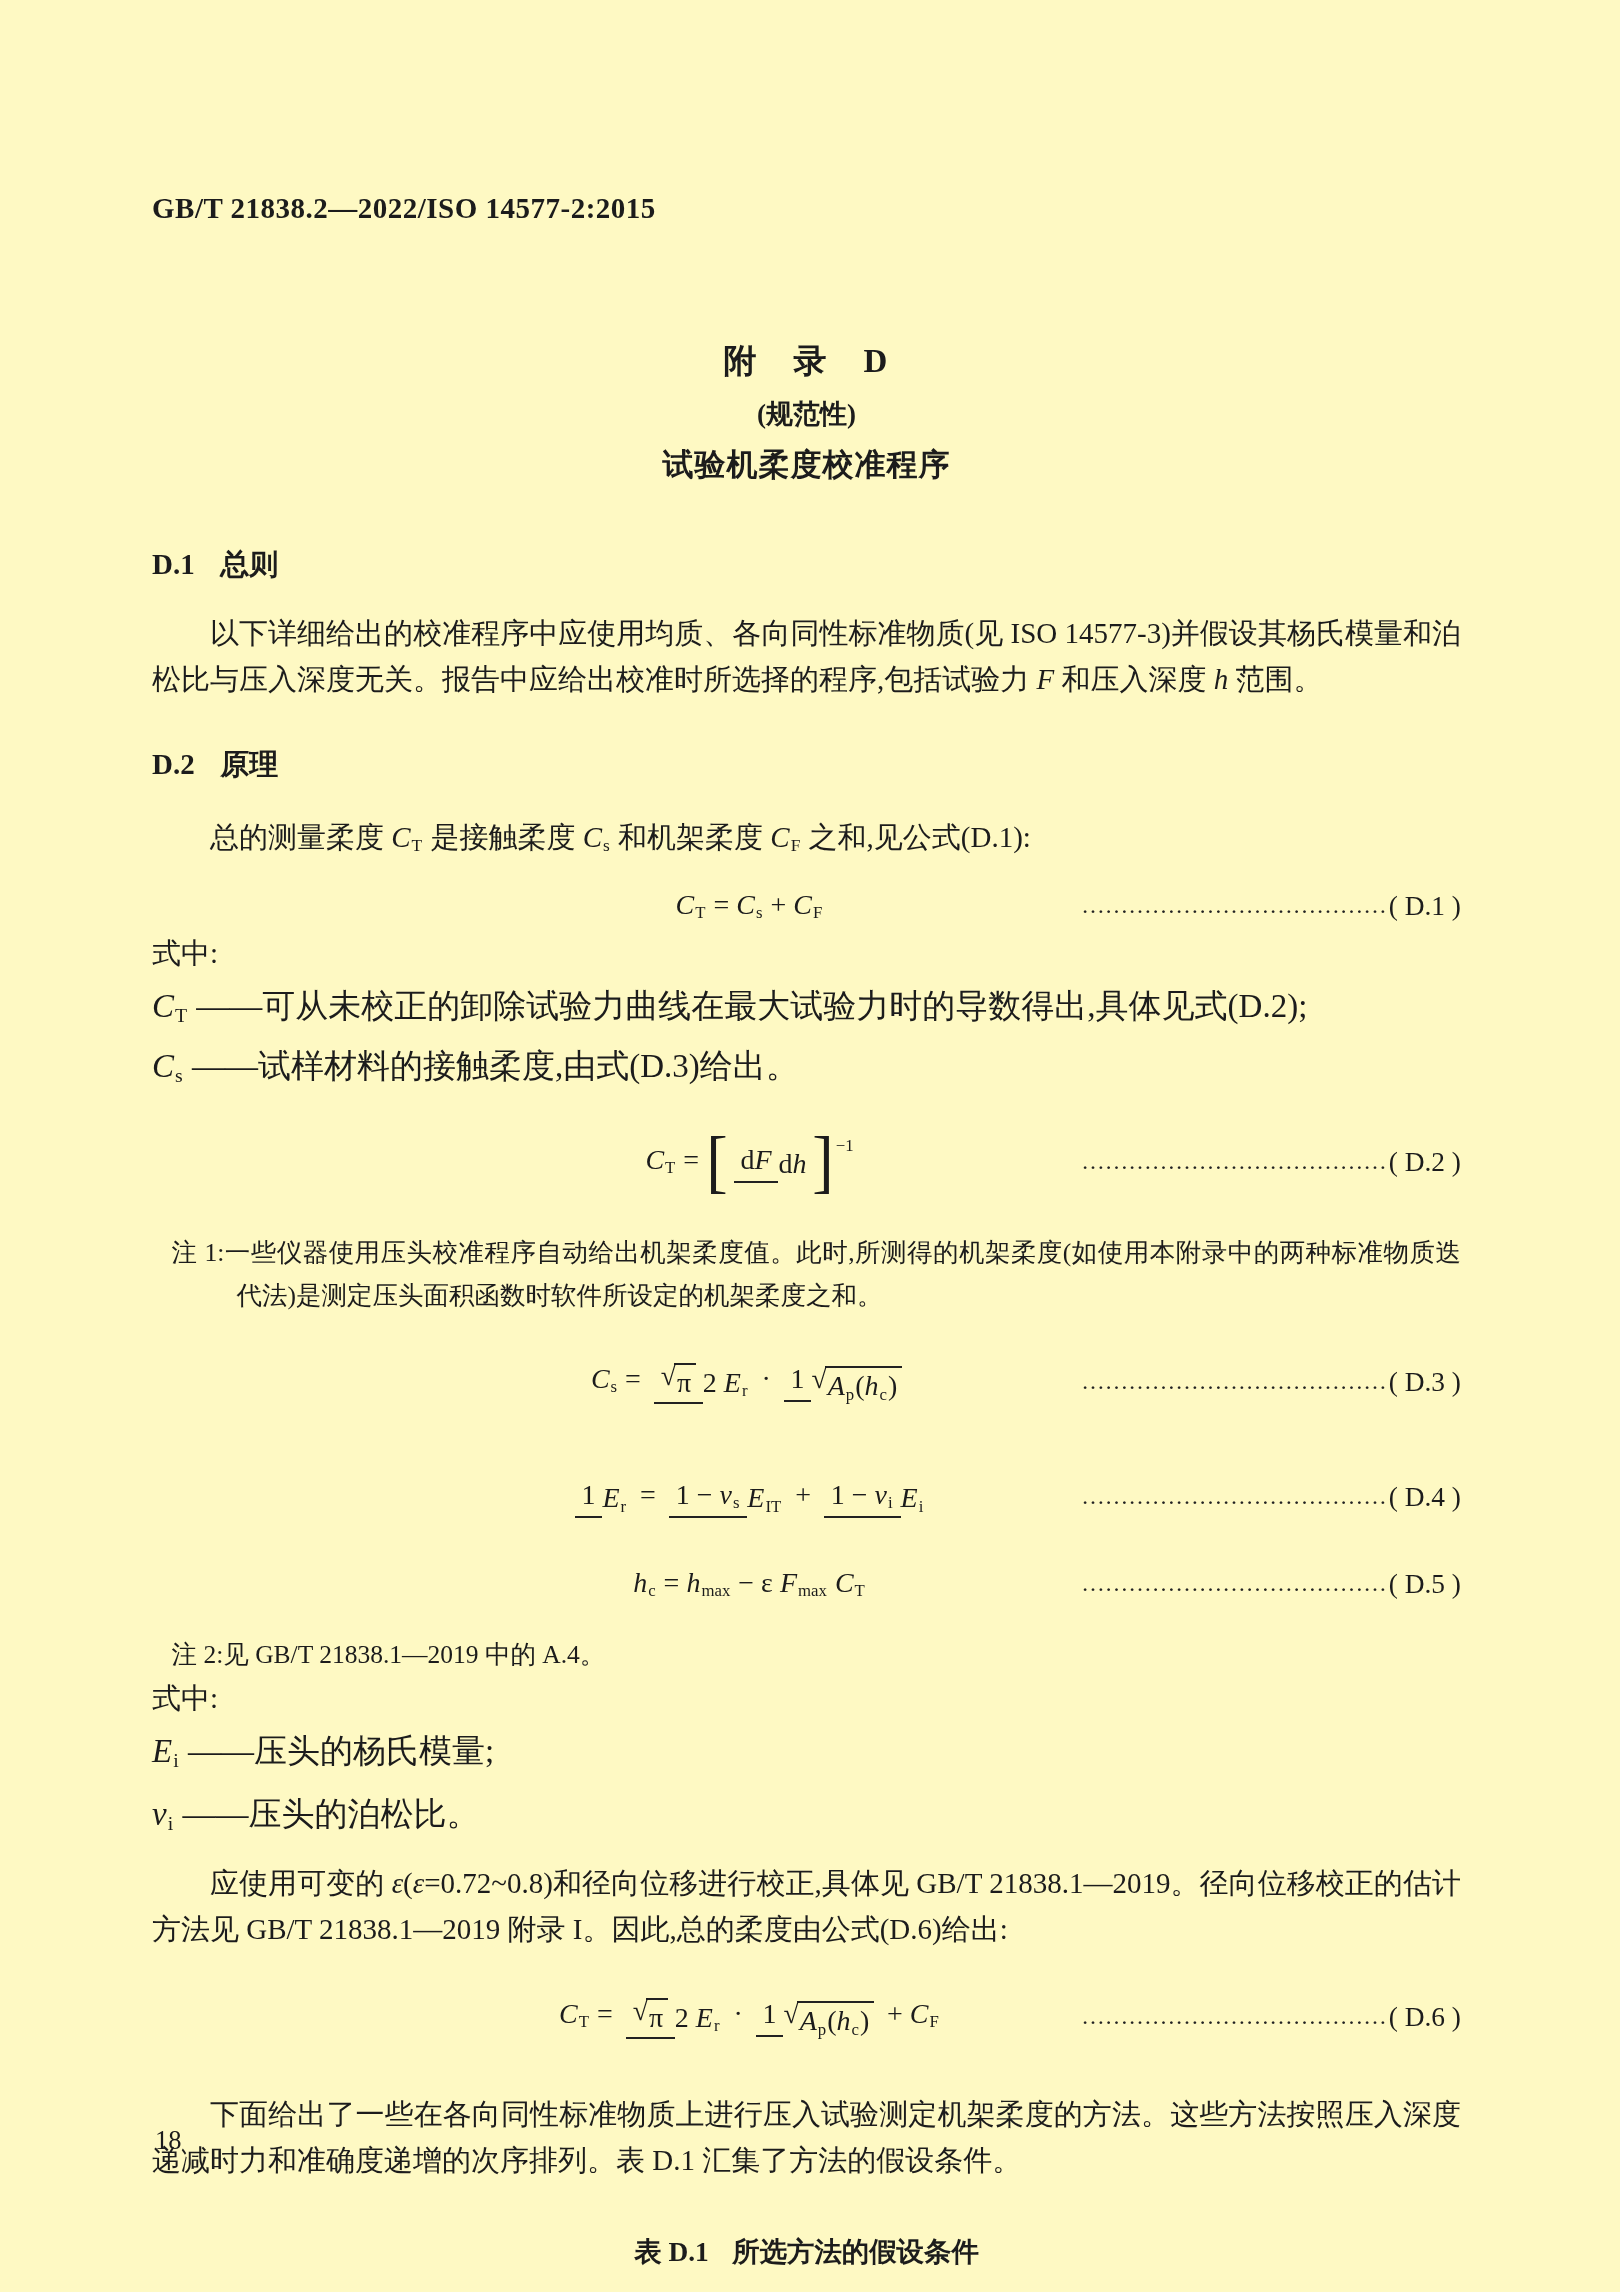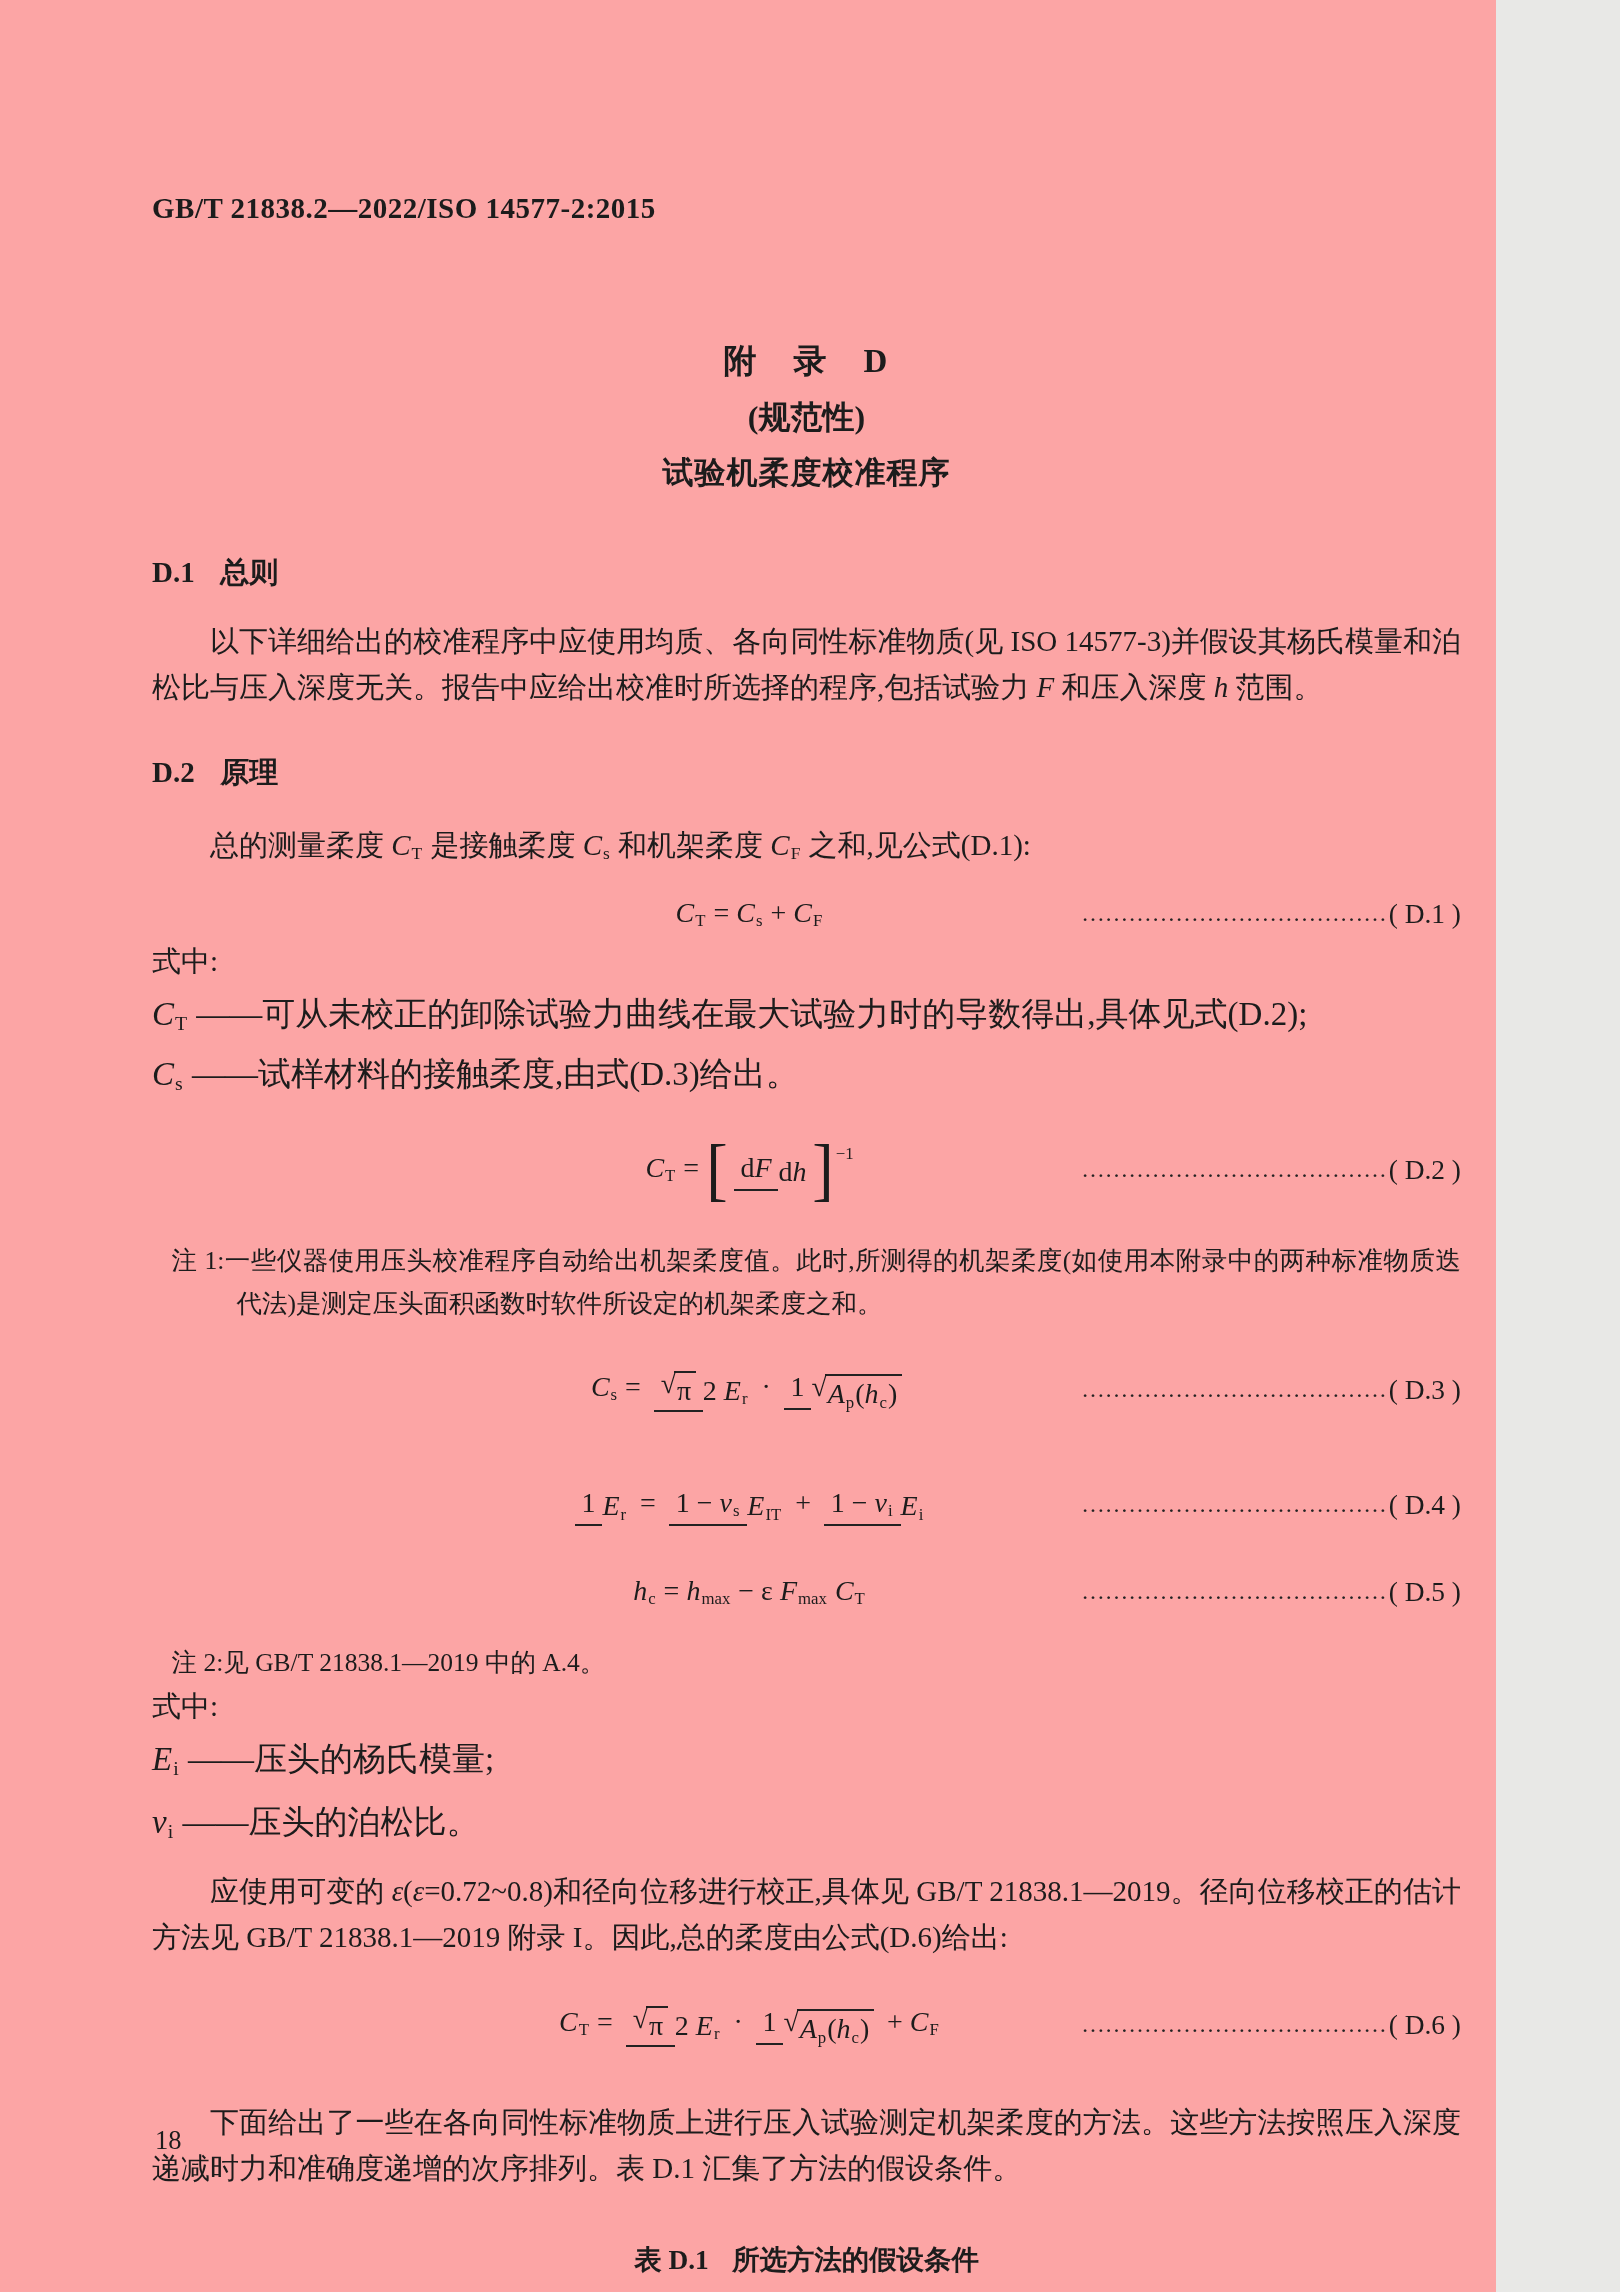--- a/index.html
+++ b/index.html
@@ -1,24 +1,24 @@
 <!DOCTYPE html>
 <html><head>
 <meta charset="utf-8">
 <style>
   html,body{margin:0;padding:0;background:#e8e8e6;}
   .page{
-    width:1496px;height:2293px;background:#fca5a5;position:relative;
+    width:1620px;height:2293px;background:#fef9c3;position:relative;
     font-family:"Liberation Serif",serif;color:#1c1c1c;overflow:hidden;
   }
   .content{position:absolute;left:152px;top:0;width:1309px;}
   .doc-header{margin-top:192px;font-weight:700;font-size:29px;letter-spacing:0.5px;}
   .annex-title{text-align:center;font-weight:700;}
   .annex-line1{margin-top:114px;font-size:33px;letter-spacing:2px;}
-  .annex-line2{margin-top:11.8px;font-size:32px;}
+  .annex-line2{margin-top:11.8px;font-size:27px;}
   .annex-line3{margin-top:11.8px;font-size:31px;letter-spacing:1px;}
   .sec-head{margin-top:59px;font-weight:700;font-size:29px;}
   .sec-head .sec-num{margin-right:25.5px;}
   .para{margin-top:25.5px;font-size:29px;line-height:46px;text-align:justify;text-indent:2em;}
   .plain-line{margin-top:0;font-size:29px;line-height:45px;}
   .def-item{margin-top:9.8px;font-size:33px;line-height:41px;}
   .note{margin-top:19.6px;margin-left:19.6px;font-size:25.5px;line-height:43px;
         padding-left:65px;text-indent:-65px;text-align:justify;}
   .eqrow{position:relative;display:flex;align-items:center;justify-content:center;}
   .eqrow .math{position:relative;left:-57px;font-size:28px;}

